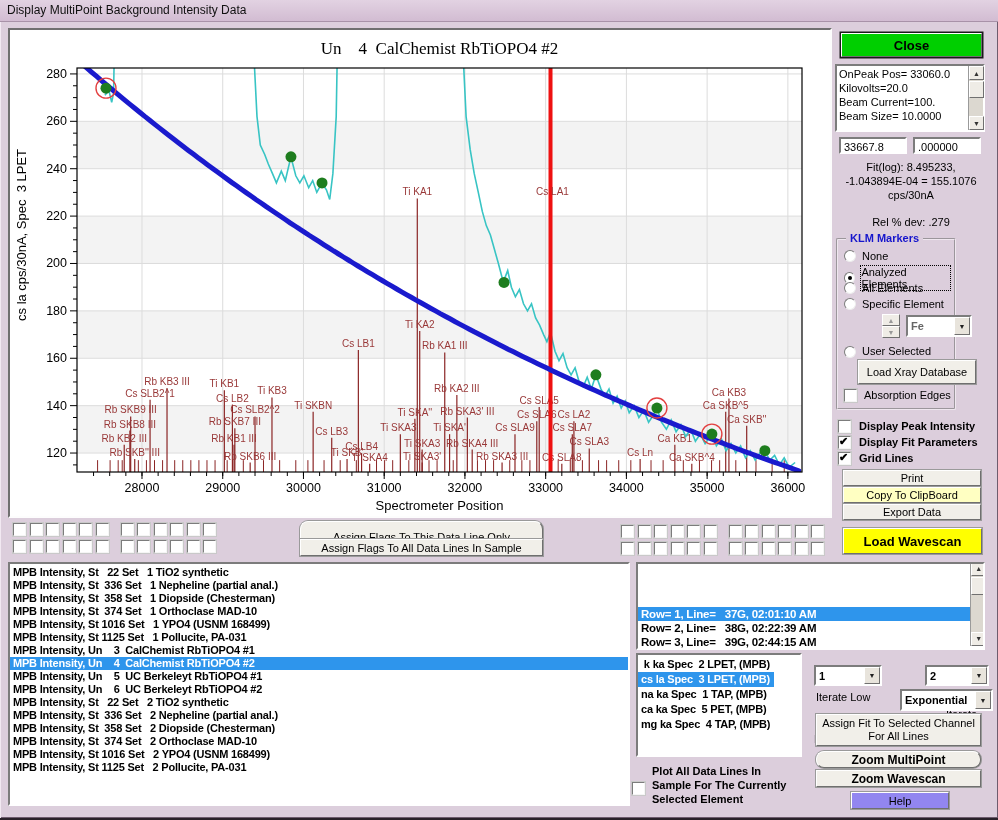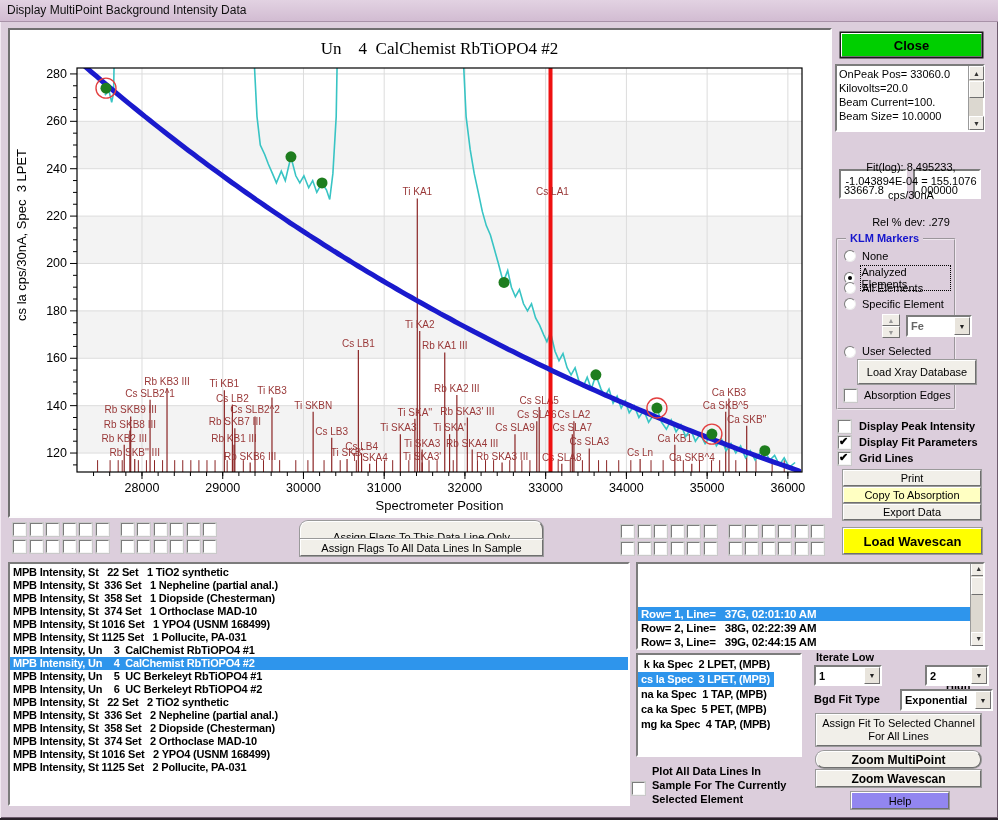--- a/index.html
+++ b/index.html
@@ -33,21 +33,21 @@
     border-top:1.5px solid #fff; border-left:1.5px solid #fff;
     border-bottom:1.5px solid #6f6f6f; border-right:1.5px solid #6f6f6f;
     box-shadow:0 0 0 1px #9a9a9a; cursor:pointer;
     display:flex; align-items:center; justify-content:center; font-size:11px;
   }
   .sunken {
     background:#fff;
     border-top:2px solid #7c7c7c; border-left:2px solid #7c7c7c;
     border-bottom:2px solid #fff; border-right:2px solid #fff;
   }
-  .field { position:absolute; padding:13px 3px; font-size:11px; line-height:12px;margin-top:32px; }
+  .field { position:absolute; padding:2px 3px; font-size:11px; line-height:12px; }
   .list { position:absolute; overflow:hidden; font-weight:bold; letter-spacing:-0.2px; white-space:pre; }
   .list .row { padding-left:3px; }
   .list .row.sel { background:#2e95ec; color:#fff; }
   .check {
     width:13px; height:13px; background:#fff; display:inline-block; position:relative;
     border-top:1.5px solid #7c7c7c; border-left:1.5px solid #7c7c7c;
     border-bottom:1.5px solid #f5f5f5; border-right:1.5px solid #f5f5f5;
     box-shadow:0 0 0 1px #c9c9c9;
   }
   .check.on::after { content:"✔"; position:absolute; left:0px; top:-2px; font-size:11px; font-weight:bold; }
@@ -73,21 +73,21 @@
     display:flex; align-items:center; justify-content:center;
     border-top:1px solid #fff; border-left:1px solid #fff;
     border-bottom:1px solid #707070; border-right:1px solid #707070;
   }
   .vscroll { position:absolute; width:15px; background:#dcd8d0; border-left:1px solid #9a9a9a; }
   .sbtn { position:absolute; left:0; width:15px; height:14px; background:#efece6; font-size:7px; color:#333;
     display:flex; align-items:center; justify-content:center;
     border-top:1px solid #fff; border-left:1px solid #fff; border-bottom:1px solid #707070; border-right:1px solid #707070; }
   .thumb { position:absolute; left:0; width:15px; background:#efece6;
     border-top:1px solid #fff; border-left:1px solid #fff; border-bottom:1px solid #707070; border-right:1px solid #707070; }
-  .lbl { position:absolute; font-weight:bold; }
+  .lbl { position:absolute; font-weight:normal;margin-top:40px; }
   .prelines { white-space:pre-line; }
 </style>
 </head>
 <body>
 
 <div class="window">
 
   <div class="titlebar">
     <span>Display MultiPoint Background Intensity Data</span>
   </div>
@@ -455,21 +455,21 @@
         <span class="check on"></span>
         <span>Display Fit Parameters</span>
       </div>
       <div style="display: flex; gap: 8px; align-items: center; height: 16px; font-weight: bold;">
         <span class="check on"></span>
         <span>Grid Lines</span>
       </div>
     </div>
 
   <div class="btn" style="left:843px;top:470px;width:138px;height:16px;">Print</div>
-  <div class="btn" style="left:843px;top:487px;width:138px;height:16px;background:#ffffc2;">Copy To Absorption</div>
+  <div class="btn" style="left:843px;top:487px;width:138px;height:16px;background:#ffffc2;">Copy To ClipBoard</div>
   <div class="btn" style="left:843px;top:504px;width:138px;height:16px;">Export Data</div>
   <div class="btn" style="left:843px;top:528px;width:139px;height:26px;background:#ffff00;font-weight:bold;font-size:13px;">Load Wavescan</div>
 
   <div id="flag-grid-left" style="position:absolute;left:13px;top:523px;">
       <div style="display: flex; margin-bottom: 4px;">
         <span class="check" style="margin-right: 3.5px;"></span>
         <span class="check" style="margin-right: 3.5px;"></span>
         <span class="check" style="margin-right: 3.5px;"></span>
         <span class="check" style="margin-right: 3.5px;"></span>
         <span class="check" style="margin-right: 3.5px;"></span>

